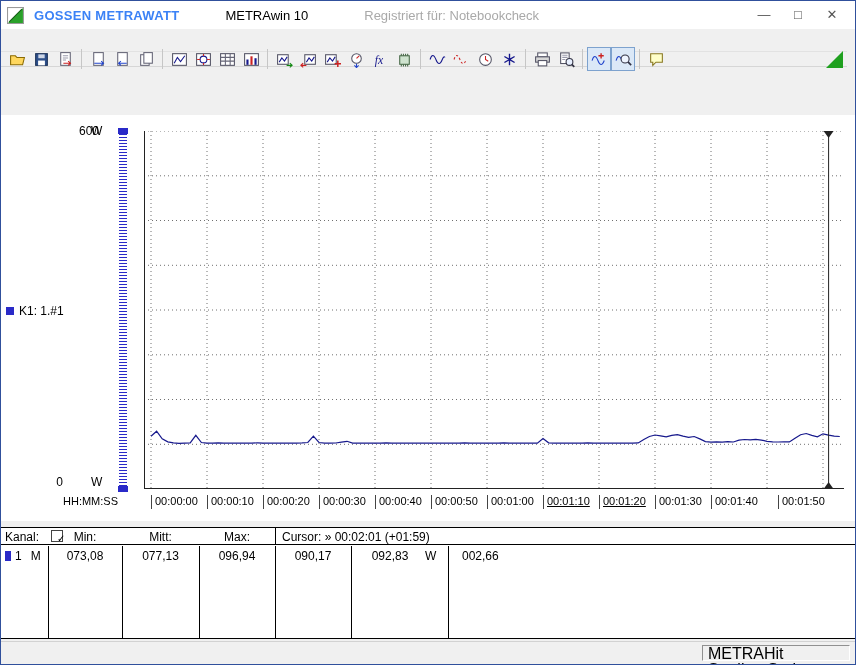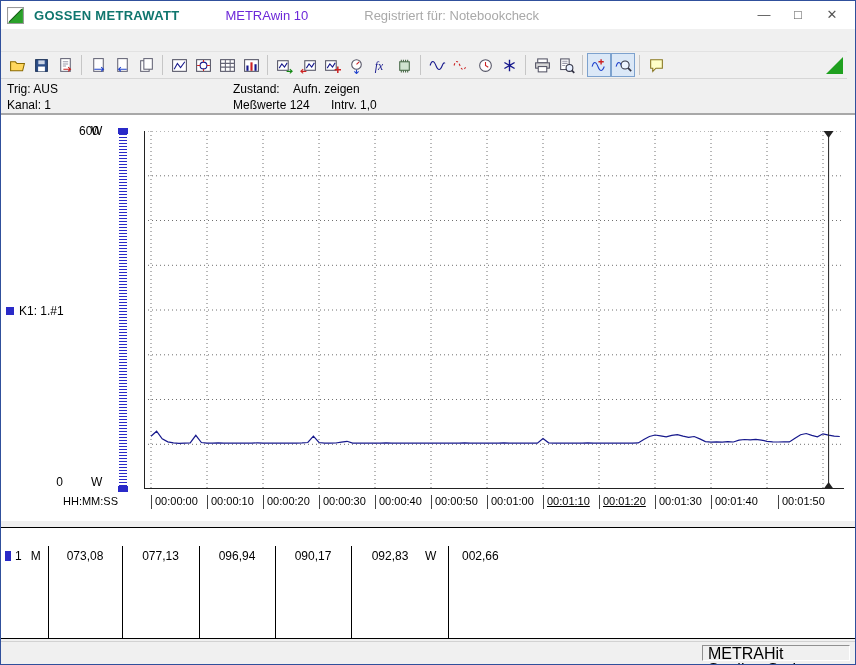--- a/index.html
+++ b/index.html
@@ -6,31 +6,31 @@
   *{box-sizing:border-box;}
   .window{
     position:relative;width:856px;height:665px;overflow:hidden;
     background:#f0f0f0;border:1px solid #30509c;
     font-family:"Liberation Sans",sans-serif;color:#000;
   }
   
   .titlebar{position:absolute;top:0;left:0;right:0;height:28px;background:#ffffff;
     display:flex;align-items:center;padding:0 6px;}
   .app-logo{width:17px;height:17px;margin-right:10px;flex:0 0 auto;}
-  .tb-brand{color:#0f766e;font-size:13px;font-weight:bold;letter-spacing:.3px;margin-right:46px;}
-  .tb-app{color:#6d28d9;font-size:13px;margin-right:56px;}
+  .tb-brand{color:#3b82f6;font-size:13px;font-weight:bold;letter-spacing:.3px;margin-right:46px;}
+  .tb-app{color:#000000;font-size:13px;margin-right:56px;}
   .tb-reg{color:#a9a9a9;font-size:13px;}
   .tb-spacer{flex:1;}
   .win-btn{width:34px;text-align:center;color:#555;font-size:13px;line-height:28px;cursor:default;}
   
   .menubar{position:absolute;top:28px;left:0;right:0;height:22px;display:flex;align-items:center;
     padding-left:4px;background:#f0f0f0;}
   .menu-item{padding:2px 9px;font-size:12.5px;}
   
-  .toolbar{position:absolute;top:50px;left:0;right:8px;height:28px;display:flex;align-items:center;
+  .toolbar{position:absolute;top:50px;left:0;right:8px;height:16px;display:flex;align-items:center;
     padding:0 4px;background:#f0f0f0;border-top:1px solid #e2e2e2;border-bottom:1px solid #d6d6d6;}
   .tb-btn{width:24px;height:24px;display:flex;align-items:center;justify-content:center;
     background:transparent;border:1px solid transparent;padding:0;margin:0;}
   .tb-btn.active{background:#dbe8f7;border:1px solid #7da2ce;}
   .tb-sep{width:1px;height:20px;background:#c6c6c6;margin:0 4px;flex:0 0 auto;}
   .green-tri{margin-left:auto;width:0;height:0;border-bottom:17px solid #1fa01f;border-left:17px solid transparent;}
   
   .infopanel{position:absolute;top:78px;left:0;right:0;height:36px;background:#f0f0f0;
     border-bottom:2px solid #a8a8a8;font-size:12px;}
   .infopanel span{position:absolute;white-space:pre;}
@@ -280,28 +280,20 @@
       </button>
       <div class="tb-sep"></div>
       <button class="tb-btn">
         <svg viewBox="0 0 16 16" width="17" height="17">
           <path d="M2.5 2.5 H13.5 V10.5 H7.5 L4.5 13.5 V10.5 H2.5 Z" fill="#ffffc8" stroke="#887722"></path>
         </svg>
       </button>
       <div class="green-tri"></div>
     </div>
 
-  <div class="infopanel">
-    <span class="ip-trig">Trig: AUS</span>
-    <span class="ip-kanal">Kanal: 1</span>
-    <span class="ip-zustand-l">Zustand:</span>
-    <span class="ip-zustand-v">Aufn. zeigen</span>
-    <span class="ip-messwerte">Meßwerte 124</span>
-    <span class="ip-intrv">Intrv. 1,0</span>
-  </div>
 
   <div class="chart">
     <span class="lbl y-max">600</span>
     <span class="lbl y-unit-top">W</span>
     <span class="lbl y-min">0</span>
     <span class="lbl y-unit-bottom">W</span>
     <span class="k1-wrap">
       <i class="k1-marker" style="background: rgb(42, 42, 200);"></i>
       <span>K1: 1.#1</span>
     </span>
@@ -348,20 +340,31 @@
         <span class="time-label" style="left: 598px; text-decoration: underline;">00:01:20</span>
         <span class="time-label" style="left: 654px;">00:01:30</span>
         <span class="time-label" style="left: 710px;">00:01:40</span>
         <span class="time-label" style="left: 766px; margin-left: 11px;">00:01:50</span>
       </div>
   </div>
 
   <div class="divider"></div>
 
   <div class="dtable">
+    <div class="thead">
+      <span class="h-kanal">Kanal:</span>
+      <span class="checkbox">
+        <span>✓</span>
+      </span>
+      <span class="h-min">Min:</span>
+      <span class="h-mitt">Mitt:</span>
+      <span class="h-max">Max:</span>
+      <span class="h-cursor">Cursor: » 00:02:01 (+01:59)</span>
+      <span class="vl" style="left:274px;"></span>
+    </div>
     <div class="tbody">
       <span class="vl" style="left:47px;"></span>
       <span class="vl" style="left:121px;"></span>
       <span class="vl" style="left:198px;"></span>
       <span class="vl" style="left:274px;"></span>
       <span class="vl" style="left:350px;"></span>
       <span class="vl" style="left:447px;"></span>
       <span class="c-ch">
         <i class="ch-marker" style="background: rgb(42, 42, 200);"></i>
         <b>1</b>

